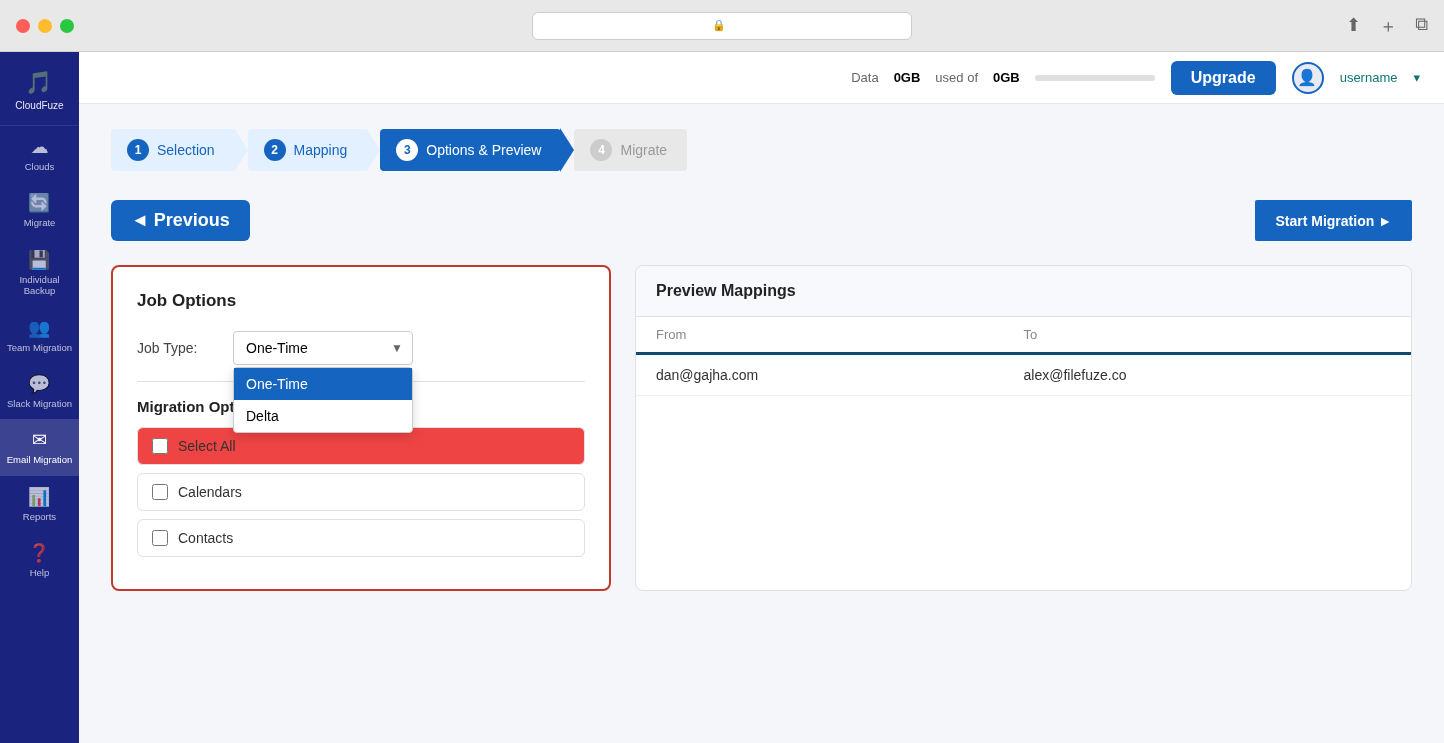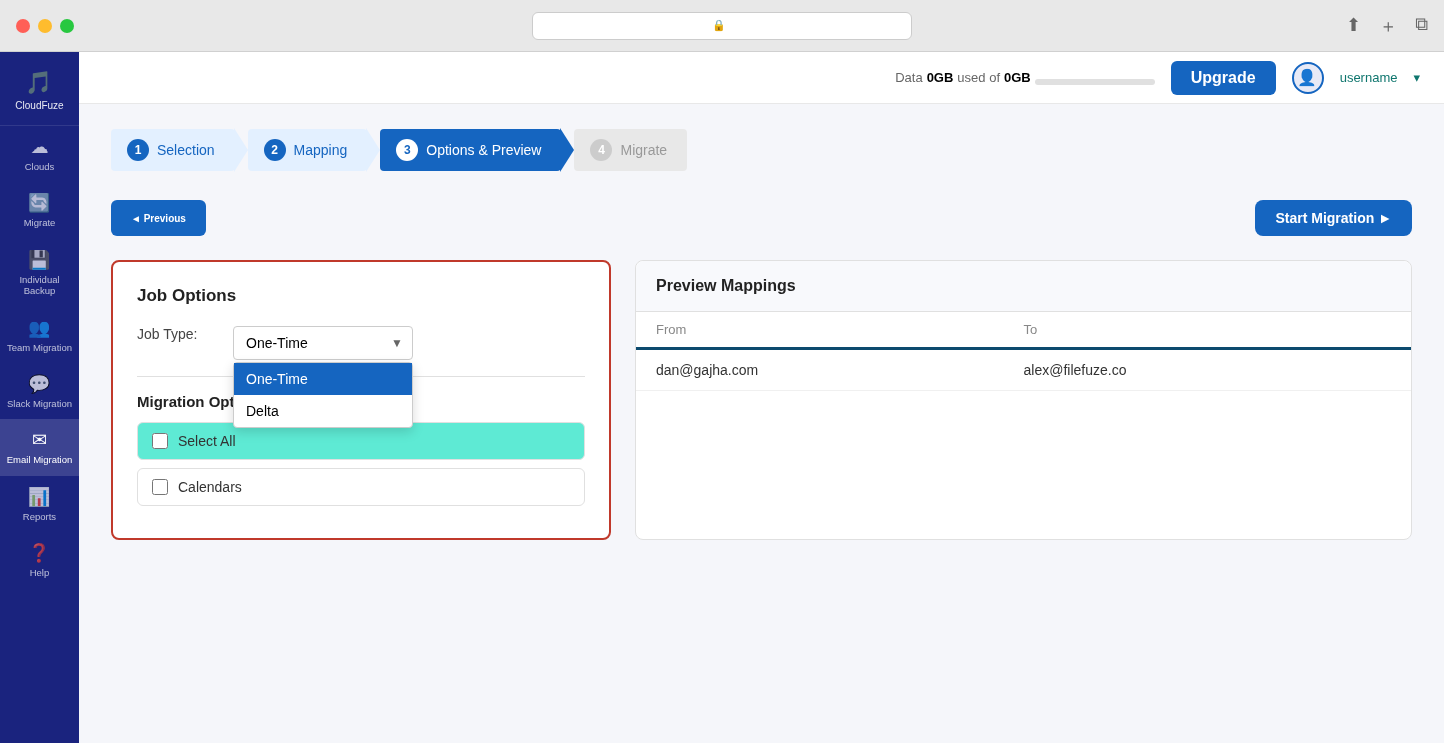--- a/index.html
+++ b/index.html
@@ -28,21 +28,21 @@
     .sidebar-item { display: flex; flex-direction: column; align-items: center; padding: 10px 4px; gap: 3px; cursor: pointer; width: 100%; text-align: center; color: rgba(255,255,255,0.7); transition: background 0.2s; }
     .sidebar-item.active { background: rgba(255,255,255,0.15); color: white; }
     .sidebar-item-icon { font-size: 18px; }
     .sidebar-item-label { font-size: 9.5px; line-height: 1.2; }
 
     
     .main-content { flex: 1; display: flex; flex-direction: column; background: #f5f6fa; overflow: hidden; }
 
     
     .top-bar { background: white; padding: 12px 24px; display: flex; align-items: center; justify-content: flex-end; gap: 16px; border-bottom: 1px solid #e8e8e8; height: 52px; }
-    .data-usage { display: flex; align-items: flex-end; gap: 4px; font-size: 13px; color: #666; }
+    .data-usage { display: flex; align-items: center; gap: 15px; font-size: 13px; color: #666; }
     .data-usage-bar { width: 120px; height: 6px; background: #e0e0e0; border-radius: 3px; }
     .data-usage-fill { width: 0%; height: 100%; background: #1565c0; border-radius: 3px; }
     .upgrade-btn { background: #1565c0; color: white; border: none; padding: 8px 20px; border-radius: 6px; font-size: 16px; font-weight: 600; cursor: pointer; }
     .user-avatar { width: 32px; height: 32px; border-radius: 50%; background: #e8eaf6; display: flex; align-items: center; justify-content: center; color: #1a237e; font-size: 16px; border: 2px solid #1565c0; }
     .user-name { font-size: 13px; color: #0f766e; display: flex; align-items: center; gap: 16px; justify-content: flex-end; }
 
     
     .page-content { padding: 24px 32px; flex: 1; overflow-y: auto; }
 
     
@@ -55,45 +55,45 @@
     .step-number { width: 22px; height: 22px; border-radius: 50%; display: flex; align-items: center; justify-content: center; font-size: 12px; font-weight: 700; }
     .step-pill.completed .step-number { background: #1565c0; color: white; }
     .step-pill.active .step-number { background: white; color: #1565c0; }
     .step-pill.inactive .step-number { background: #ccc; color: white; }
     .step-arrow { width: 0; height: 0; border-top: 22px solid transparent; border-bottom: 22px solid transparent; margin-left: -1px; }
     .step-arrow.completed { border-left: 14px solid #e3f0ff; }
     .step-arrow.active { border-left: 14px solid #1565c0; }
 
     
     .buttons-row { display: flex; justify-content: space-between; margin-bottom: 24px; }
-    .prev-btn { background: #1565c0; color: white; border: none; padding: 10px 20px; border-radius: 6px; font-size: 10px; font-weight: 600; cursor: pointer; display: flex; align-items: center; gap: 6px; }
-    .start-btn { background: #1565c0; color: white; border: none; padding: 10px 20px; border-radius: 8px; font-size: 14px; font-weight: 600; cursor: pointer; display: flex; align-items: center; gap: 6px; }
+    .prev-btn { background: #1565c0; color: white; border: none; padding: 10px 20px; border-radius: 6px; font-size: 18px; font-weight: 600; cursor: pointer; display: flex; align-items: center; gap: 6px; }
+    .start-btn { background: #1565c0; color: white; border: none; padding: 10px 20px; border-radius: 2px; font-size: 14px; font-weight: 600; cursor: pointer; display: flex; align-items: center; gap: 6px; }
 
     
     .panels-row { display: flex; gap: 24px; }
 
     
     .job-options-panel { flex: 0 0 500px; border: 2px solid #c0392b; border-radius: 8px; background: white; padding: 24px; }
     .panel-title { font-size: 17px; font-weight: 600; color: #222; margin-bottom: 20px; }
-    .form-row { display: flex; gap: 16px; margin-bottom: 16px; }
+    .form-row { display: flex; align-items: center; gap: 16px; margin-bottom: 16px; }
     .form-label { font-size: 14px; color: #444; font-weight: 500; min-width: 80px; }
     .select-wrapper { position: relative; width: 180px; }
     .select-input { width: 100%; padding: 8px 32px 8px 12px; border: 1px solid #ccc; border-radius: 4px; font-size: 14px; background: white; appearance: none; cursor: pointer; }
     .select-arrow { position: absolute; right: 10px; top: 50%; transform: translateY(-50%); font-size: 12px; color: #666; pointer-events: none; }
 
     
     .dropdown-menu { position: absolute; top: 100%; left: 0; width: 100%; background: white; border: 1px solid #ccc; border-radius: 4px; z-index: 100; box-shadow: 0 4px 12px rgba(0,0,0,0.15); margin-top: 2px; }
     .dropdown-item { padding: 8px 12px; font-size: 14px; cursor: pointer; }
     .dropdown-item.selected { background: #1565c0; color: white; }
 
     
     .migration-options-section { margin-top: 8px; border-top: 1px solid #e0e0e0; padding-top: 16px; }
     .section-title { font-size: 15px; font-weight: 600; color: #222; margin-bottom: 12px; }
     .checkbox-row { display: flex; align-items: center; gap: 10px; padding: 10px 14px; border: 1px solid #e0e0e0; border-radius: 6px; margin-bottom: 8px; }
-    .checkbox-row.select-all { background: #5eead4; }
+    .checkbox-row.select-all { background: #ef4444; }
     .checkbox-input { width: 16px; height: 16px; cursor: pointer; accent-color: #1565c0; }
     .checkbox-label { font-size: 14px; color: #333; }
     .note-text { font-size: 13px; color: #555; margin-top: 16px; }
     .note-text strong { color: #222; }
 
     
     .preview-panel { flex: 1; background: white; border-radius: 8px; border: 1px solid #e0e0e0; }
     .preview-header { padding: 16px 20px; border-bottom: 1px solid #e0e0e0; background: #f8f9fc; border-radius: 8px 8px 0 0; }
     .preview-title { font-size: 16px; font-weight: 600; color: #222; }
     .preview-col-headers { display: flex; padding: 10px 20px; border-bottom: 3px solid #0c4a6e; }
@@ -251,20 +251,24 @@
             <div class="checkbox-row select-all">
               <input type="checkbox" class="checkbox-input" style="">
               <span class="checkbox-label">Select All</span>
             </div>
 
             <div class="checkbox-row">
               <input type="checkbox" class="checkbox-input" style="">
               <span class="checkbox-label">Calendars</span>
             </div>
 
+            <div class="checkbox-row">
+              <input type="checkbox" class="checkbox-input" style="">
+              <span class="checkbox-label">Contacts</span>
+            </div>
           </div>
 
         </div>
 
         <div class="preview-panel">
           <div class="preview-header">
             <div class="preview-title">Preview Mappings</div>
           </div>
           <div class="preview-col-headers">
             <div class="preview-col">From</div>

